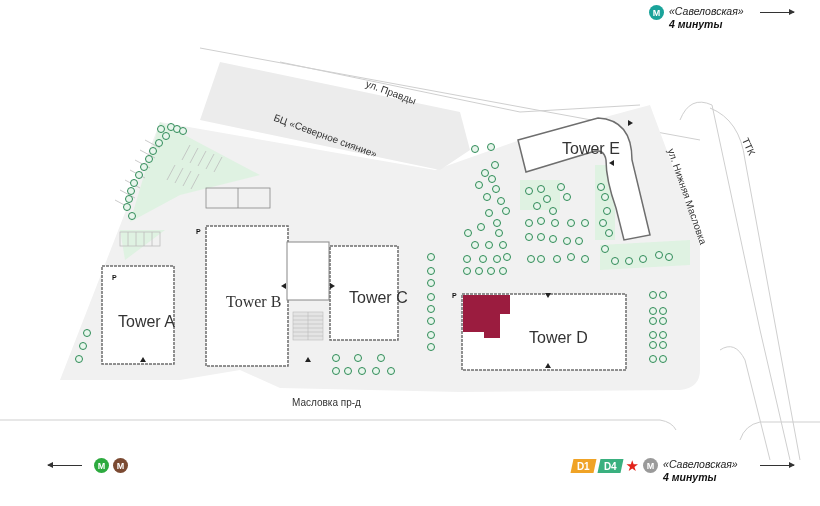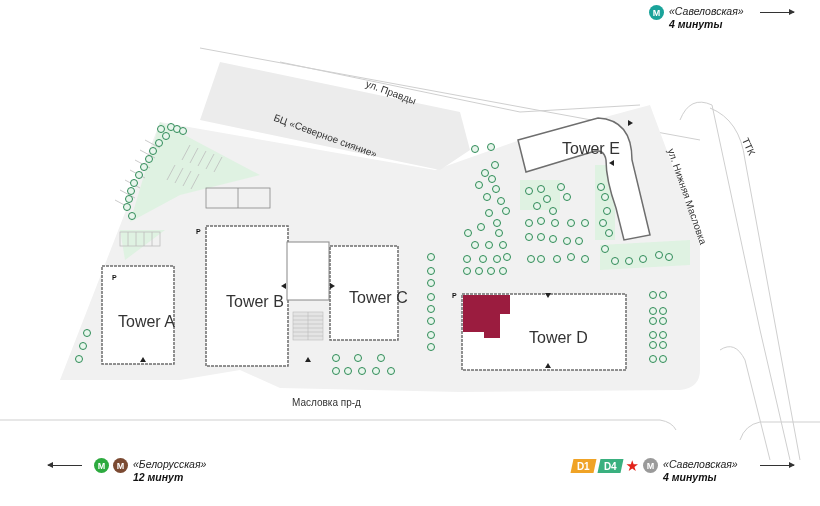--- a/index.html
+++ b/index.html
@@ -202,45 +202,41 @@
     <div style="position: absolute; left: 658.5px; top: 354.5px; width: 6px; height: 6px; border: 1px solid rgb(46, 139, 87); border-radius: 50%; background: rgb(232, 245, 236);"></div>
   </div>
 
 <div class="lbl" style="left:368px;top:78px;transform:rotate(20deg);">ул. Правды</div>
 <div class="lbl" style="left:276px;top:112px;transform:rotate(20deg);">БЦ «Северное сияние»</div>
 <div class="lbl" style="left:676px;top:147px;transform:rotate(71deg);">ул. Нижняя Масловка</div>
 <div class="lbl" style="left:750px;top:136px;transform:rotate(66deg);">ТТК</div>
 <div class="lbl" style="left:292px;top:397px;">Масловка пр-д</div>
 
 <div class="tower-lbl" style="left:118px;top:313px;">Tower A</div>
-<div class="tower-lbl" style="left:226px;top:293px;">Tower B</div>
+<div class="tower-lbl" style="left:226px;top:293px;font-family:Liberation Serif, serif;">Tower B</div>
 <div class="tower-lbl" style="left:349px;top:289px;">Tower C</div>
 <div class="tower-lbl" style="left:529px;top:329px;">Tower D</div>
 <div class="tower-lbl" style="left:562px;top:140px;">Tower E</div>
 
 <div class="legend" style="left:649px;top:5px;">
   <div class="badges">
     <div class="metro" style="background:#1aa39a;">М</div>
   </div>
   <div class="txt">
     <span class="name">«Савеловская»</span>
     <span class="time">4 минуты</span>
   </div>
 </div>
 <div class="arrow right" style="left:760px;top:12px;width:34px;"></div>
 
 <div class="arrow left" style="left:48px;top:465px;width:34px;"></div>
 <div class="legend" style="left:94px;top:458px;">
   <div class="badges">
     <div class="metro" style="background:#2daa3f;">М</div>
     <div class="metro" style="background:#7b4a32;">М</div>
-  </div>
-  <div class="txt">
-    <span class="name">«Белорусская»</span>
-    <span class="time">12 минут</span>
   </div>
 </div>
 
 <div class="legend" style="left:572px;top:458px;">
   <div class="badges">
     <div class="mcd" style="background:#f0a326;">
         <span>D1</span>
       </div>
     <div class="mcd" style="background:#3ab07f;">
         <span>D4</span>

